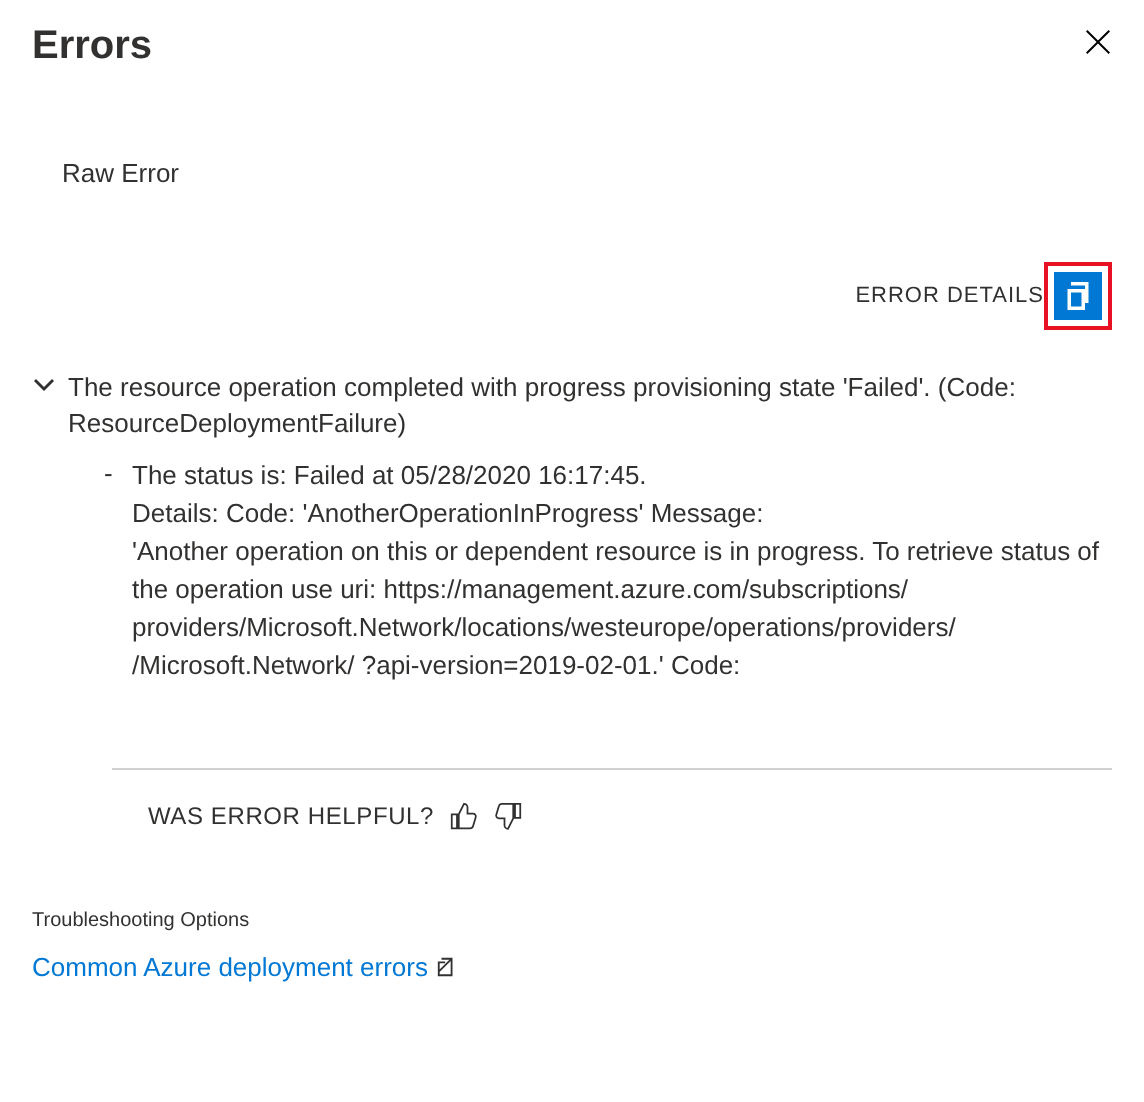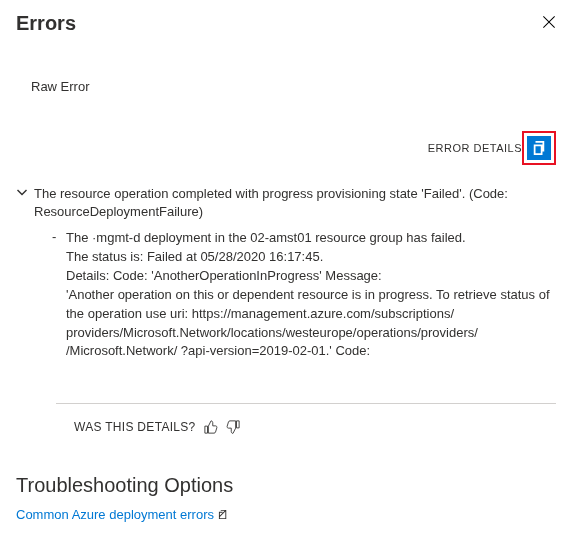--- a/index.html
+++ b/index.html
@@ -112,21 +112,21 @@
     }
     .thumb {
       cursor: pointer;
       display: inline-flex;
     }
     .thumb svg { fill: #323130; }
     .troubleshoot {
       margin-top: 40px;
     }
     .troubleshoot-title {
-      font-size: 20px;
+      font-size: 10px;
       font-weight: 400;
       margin-bottom: 10px;
     }
     .link-row {
       display: flex;
       align-items: center;
       gap: 4px;
       margin-bottom: 24px;
     }
     .link {
@@ -169,31 +169,30 @@
     <svg width="12" height="12" viewBox="0 0 12 12">
         <path d="M1 3.5l5 5 5-5-1-1-4 4-4-4z"></path>
       </svg>
   </div>
   <div class="error-text">The resource operation completed with progress provisioning state 'Failed'. (Code: ResourceDeploymentFailure)</div>
 </div>
 
 <div class="sub-block">
   <div class="dash">-</div>
   <div class="details-lines">
-    <div>The   ·mgmt-d deployment in the 02-amst01 resource group has failed.</div>
     <div>The status is: Failed at  05/28/2020 16:17:45.</div>
     <div>Details: Code: 'AnotherOperationInProgress' Message:</div>
     <div>'Another operation on this or dependent resource is in progress. To retrieve status of the operation use uri:  https://management.azure.com/subscriptions/  providers/Microsoft.Network/locations/westeurope/operations/providers/  /Microsoft.Network/ ?api-version=2019-02-01.' Code:</div>
   </div>
 </div>
 
 <hr class="hr">
 
 <div class="helpful-row">
-  <span>WAS THIS DETAILS?</span>
+  <span>WAS ERROR HELPFUL?</span>
   <span class="thumb">
     <svg width="14" height="14" viewBox="0 0 16 16">
         <path d="M1 7h3v8H1V7zm4 8h6.5c.8 0 1.5-.5 1.7-1.3l1.5-5c.3-1-.5-2-1.5-2H10V3c0-1.1-.9-2-2-2L5 7v8z" fill="none" stroke="#323130" stroke-width="1"></path>
       </svg>
   </span>
   <span class="thumb">
     <svg width="14" height="14" viewBox="0 0 16 16">
         <path d="M15 9h-3V1h3v8zm-4-8H4.5c-.8 0-1.5.5-1.7 1.3l-1.5 5c-.3 1 .5 2 1.5 2H6v4c0 1.1.9 2 2 2l3-6V1z" fill="none" stroke="#323130" stroke-width="1"></path>
       </svg>
   </span>

